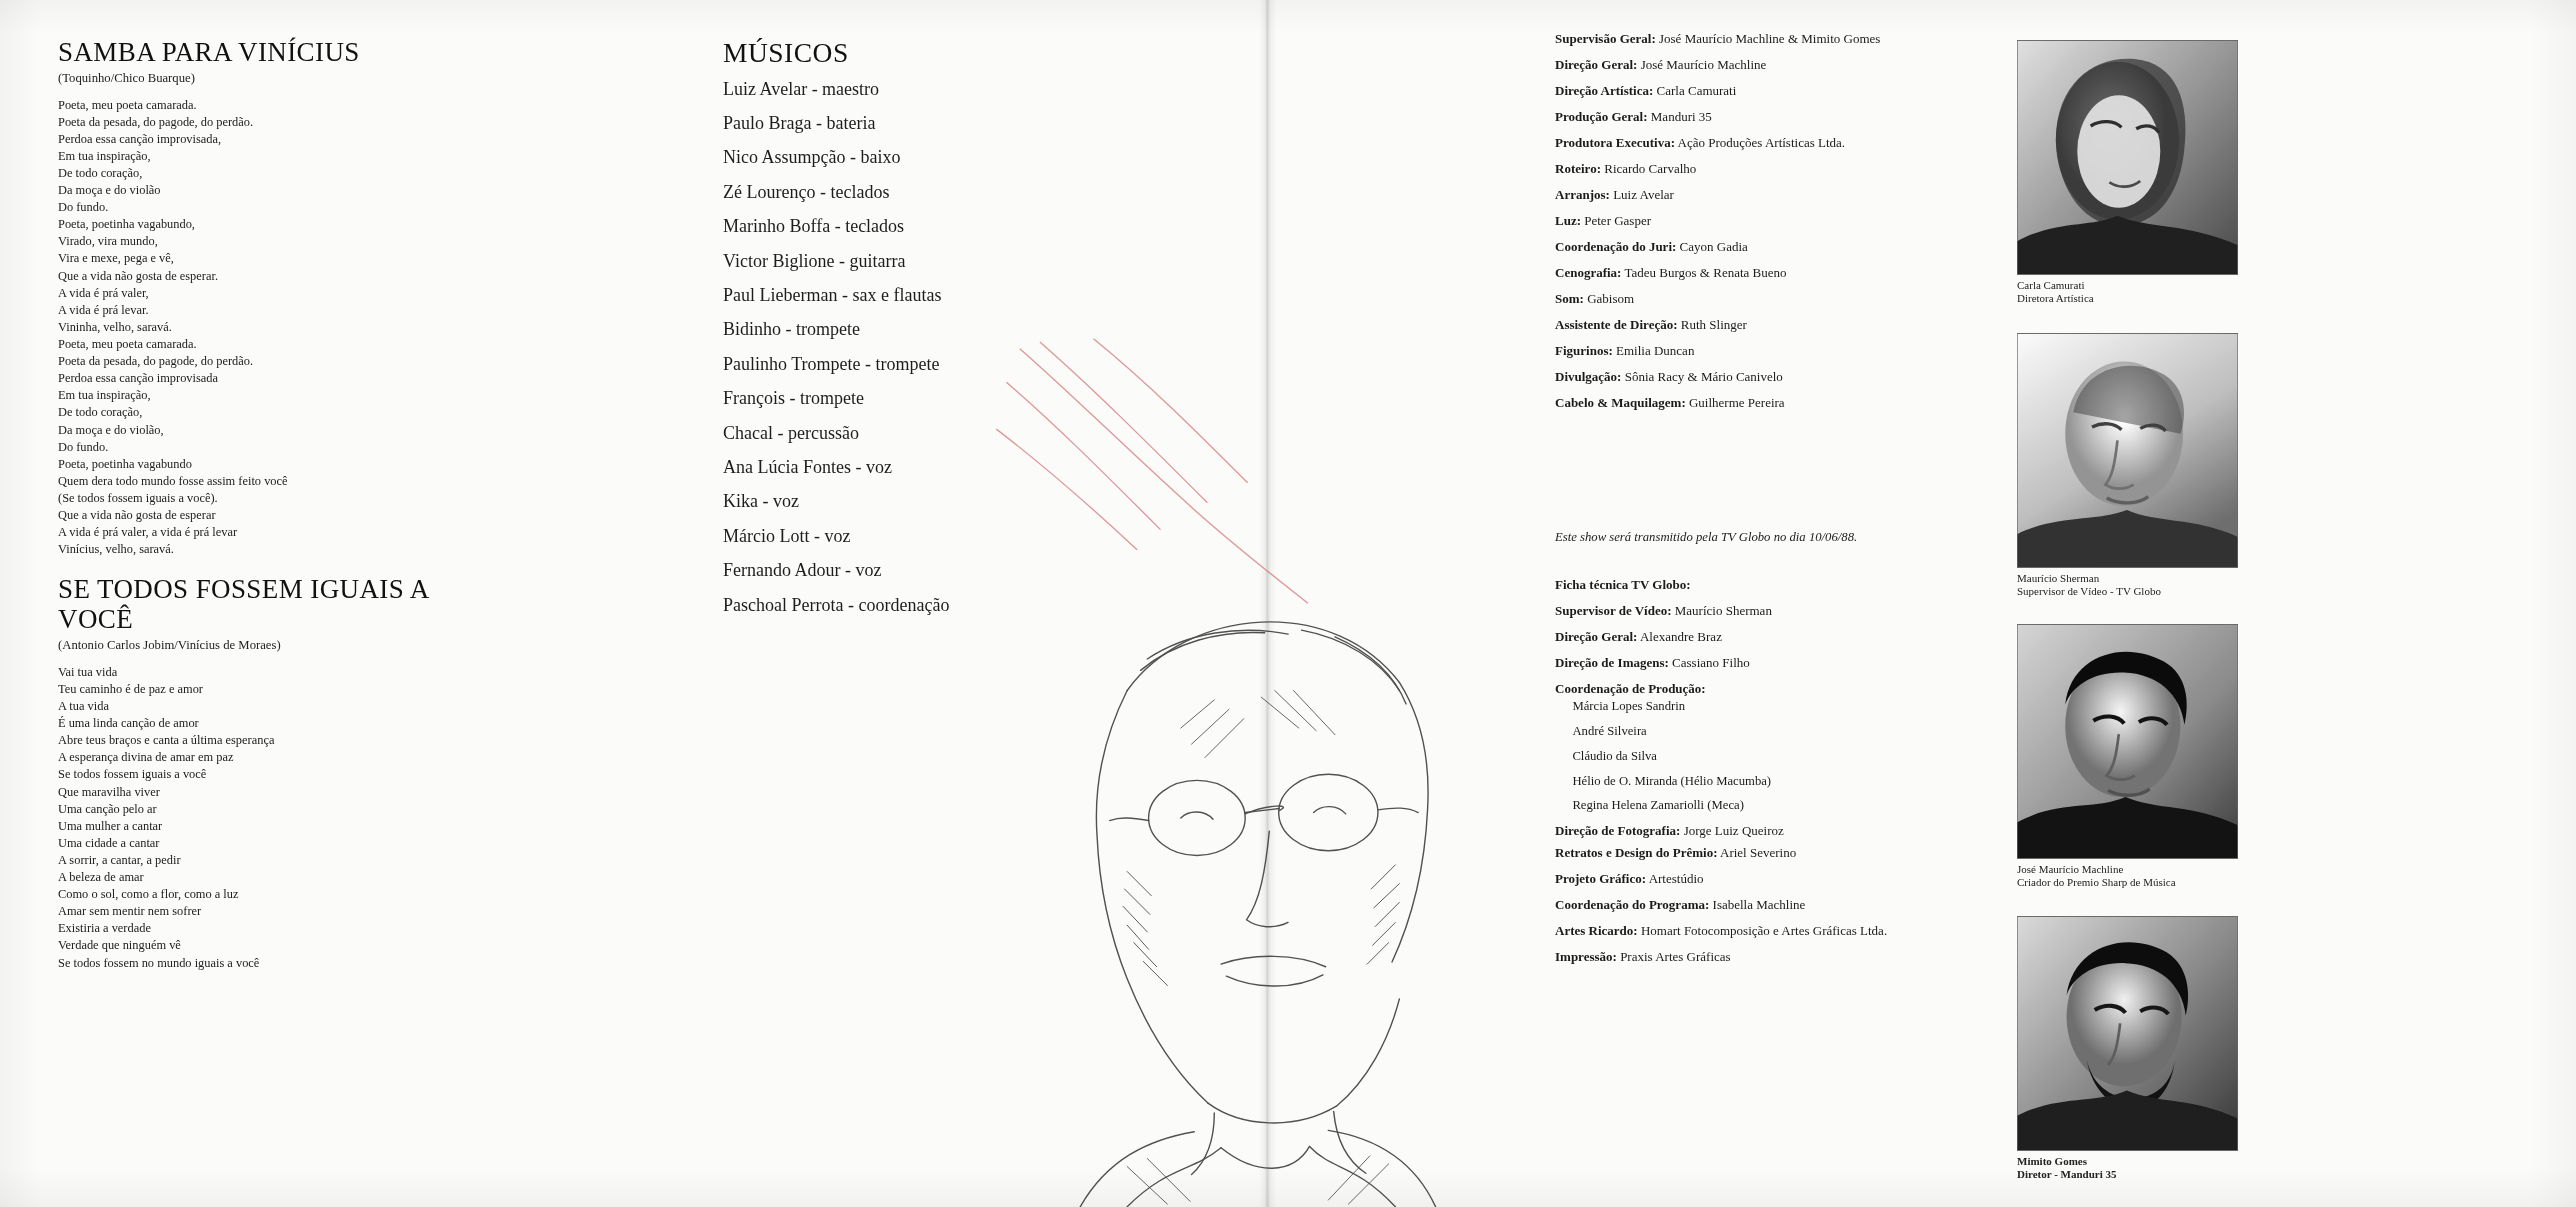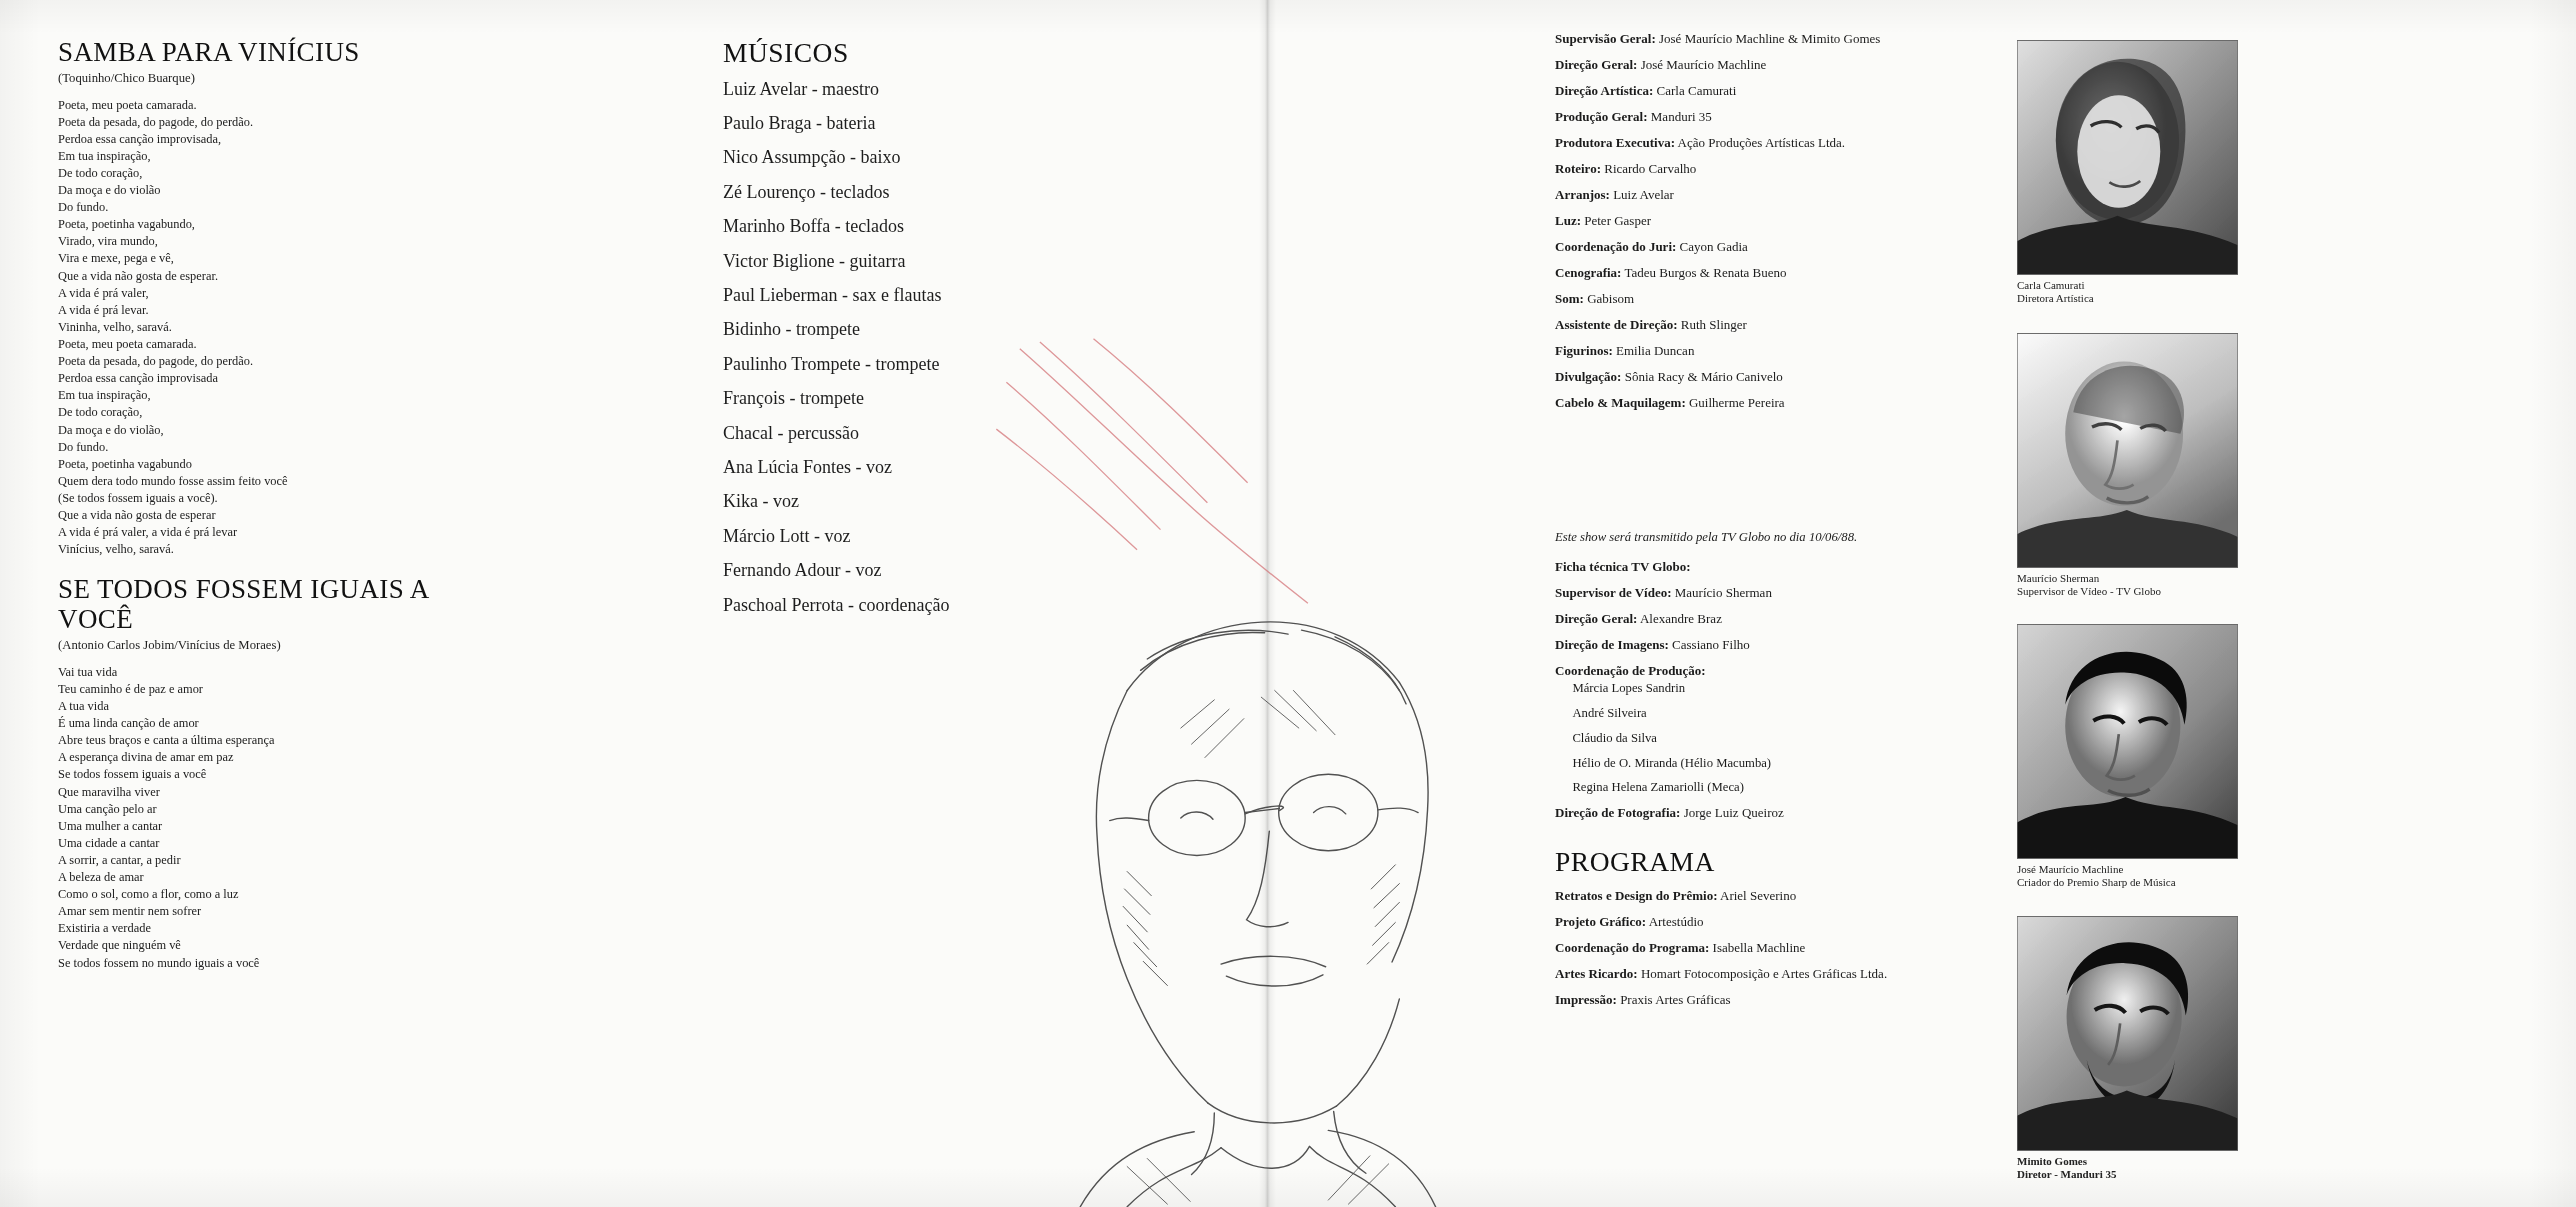--- a/index.html
+++ b/index.html
@@ -324,38 +324,37 @@
       <p class="tech-line"><b>Figurinos:</b> <span>Emilia Duncan</span></p>
       <p class="tech-line"><b>Divulgação:</b> <span>Sônia Racy &amp; Mário Canivelo</span></p>
       <p class="tech-line"><b>Cabelo &amp; Maquilagem:</b> <span>Guilherme Pereira</span></p>
     </div>
   </div>
 
   <div class="col" style="left:1555px; top:530px; width:510px;">
     <p class="note-line">Este show será transmitido pela TV Globo no dia 10/06/88.</p>
   </div>
 
-  <div class="col" style="left:1555px; top:560px; width:510px;">
+  <div class="col" style="left:1555px; top:578px; width:510px;">
     <p class="tech-line"><b>Ficha técnica TV Globo:</b></p>
     <p class="tech-line"><b>Supervisor de Vídeo:</b> <span>Maurício Sherman</span></p>
     <p class="tech-line"><b>Direção Geral:</b> <span>Alexandre Braz</span></p>
     <p class="tech-line"><b>Direção de Imagens:</b> <span>Cassiano Filho</span></p>
 
     <p class="tech-line tight"><b>Coordenação de Produção:</b></p>
     <p class="sub-list-line">Márcia Lopes Sandrin</p>
     <p class="sub-list-line">André Silveira</p>
     <p class="sub-list-line">Cláudio da Silva</p>
     <p class="sub-list-line">Hélio de O. Miranda (Hélio Macumba)</p>
     <p class="sub-list-line">Regina Helena Zamariolli (Meca)</p>
 
     <p class="tech-line"><b>Direção de Fotografia:</b> <span>Jorge Luiz Queiroz</span></p>
   </div>
 
   <div class="col" style="left:1555px; top:846px; width:510px;">
-    <h2 class="section-title">PROGRAMA</h2>
     <p class="tech-line"><b>Retratos e Design do Prêmio:</b> <span>Ariel Severino</span></p>
     <p class="tech-line"><b>Projeto Gráfico:</b> <span>Artestúdio</span></p>
     <p class="tech-line"><b>Coordenação do Programa:</b> <span>Isabella Machline</span></p>
     <p class="tech-line"><b>Artes Ricardo:</b> <span>Homart Fotocomposição e Artes Gráficas Ltda.</span></p>
     <p class="tech-line"><b>Impressão:</b> <span>Praxis Artes Gráficas</span></p>
   </div>
 
   <div class="photo-block" style="left:2017px; top:40px;">
     <svg class="photo" viewBox="0 0 330 350">
       <defs>

